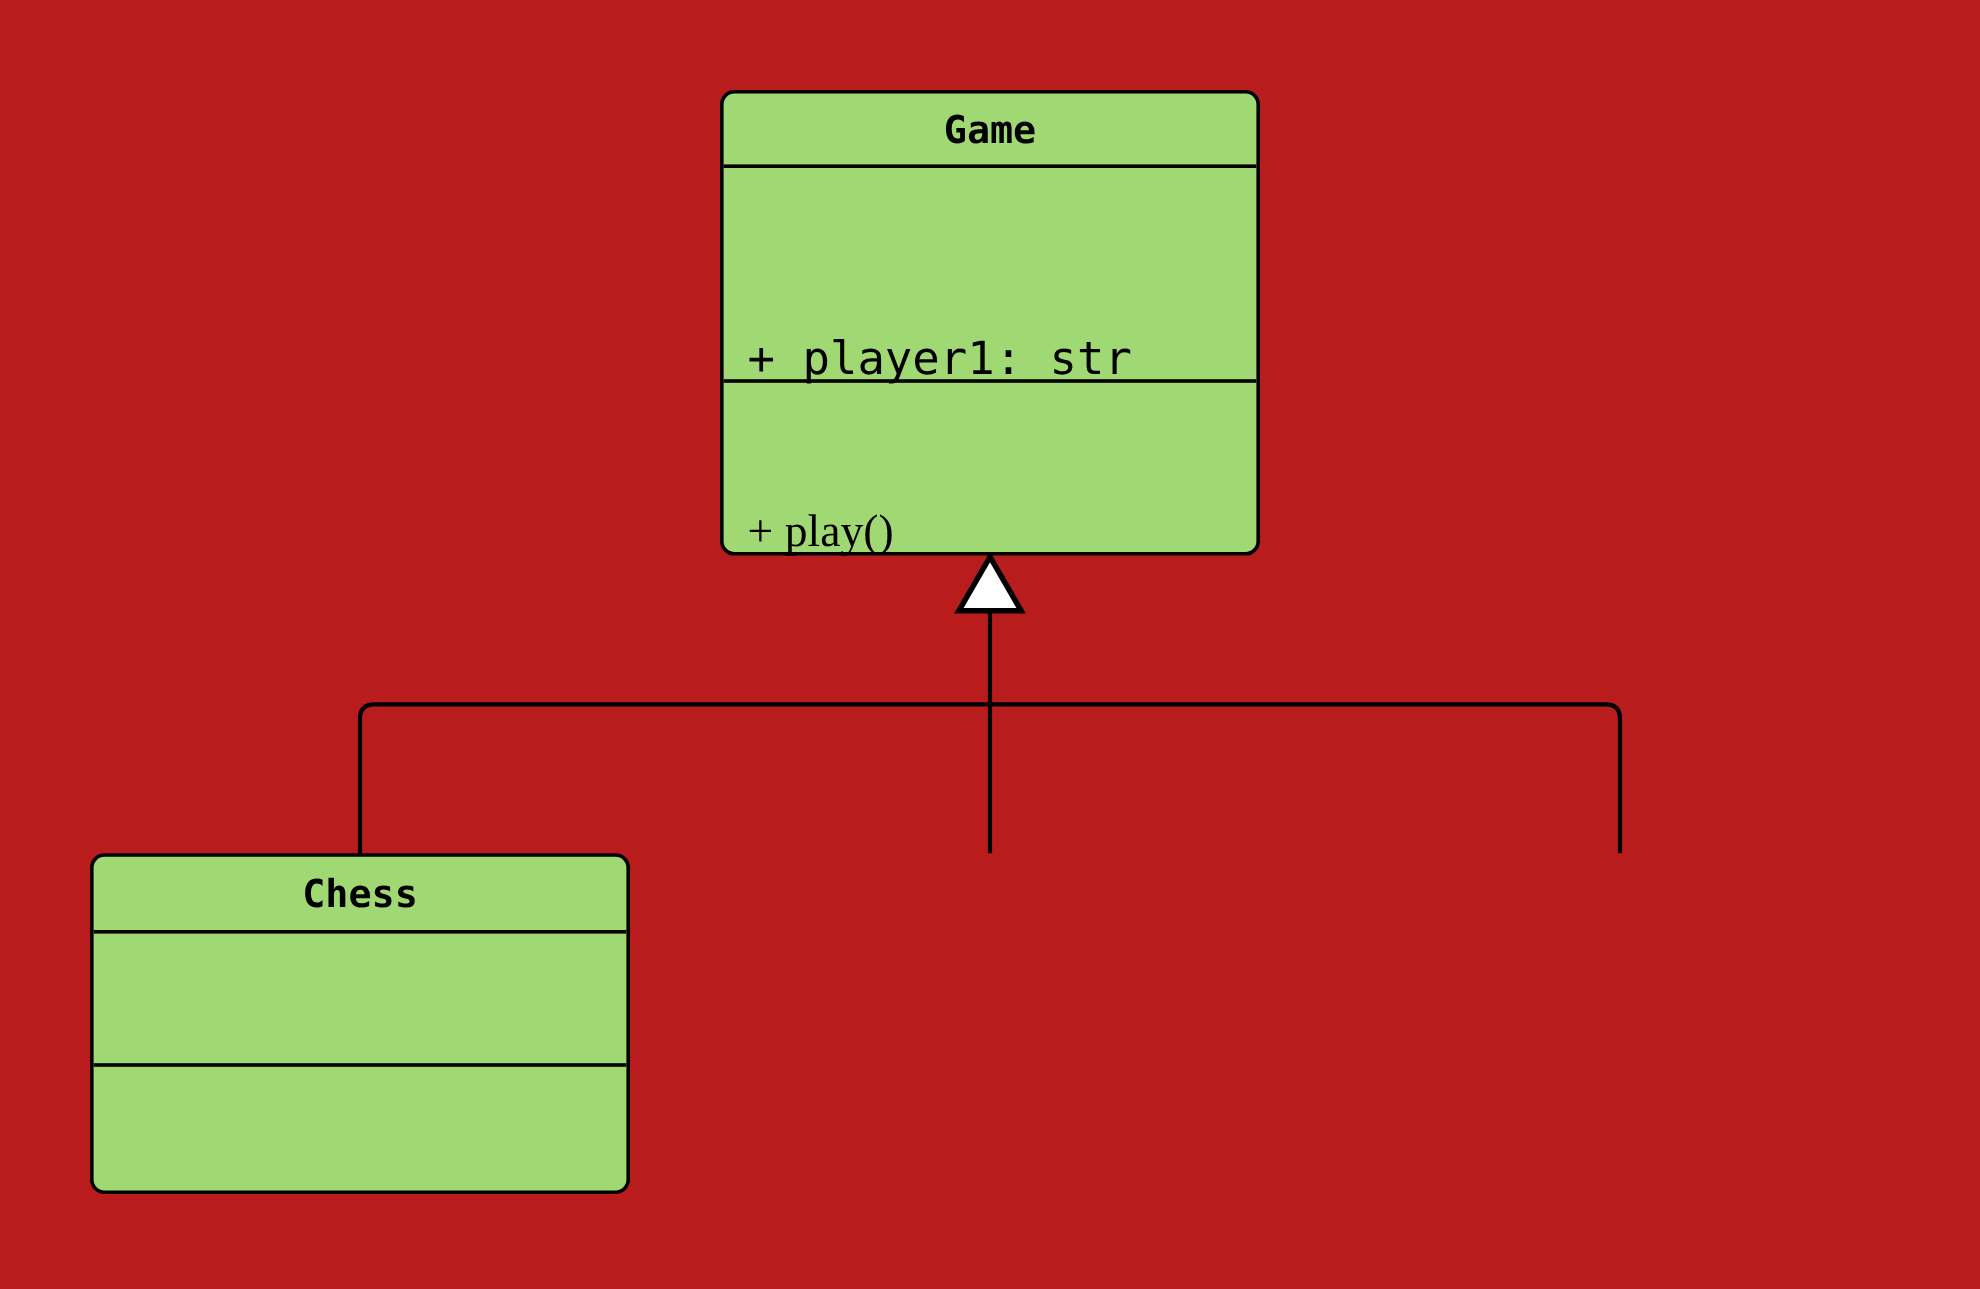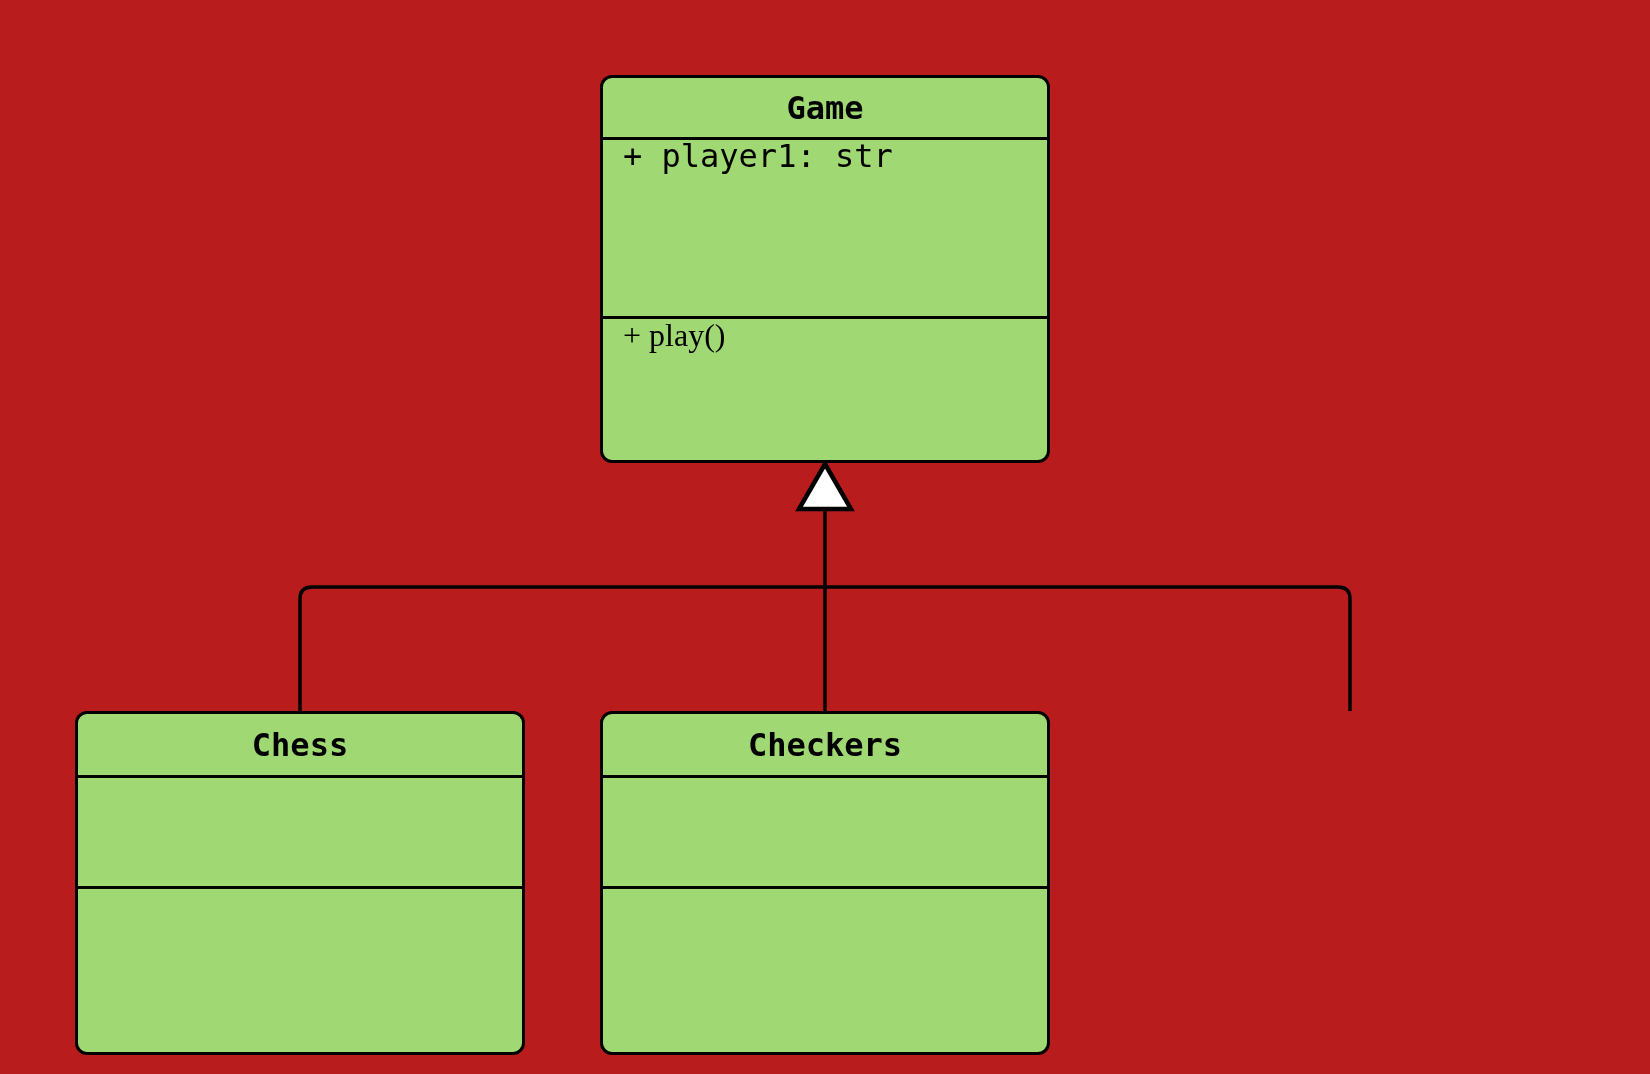--- a/index.html
+++ b/index.html
@@ -40,38 +40,38 @@
     align-items: center;
     justify-content: center;
     font-weight: bold;
     font-size: 32px;
     letter-spacing: 0px;
   }
   .compartment {
     box-sizing: border-box;
     display: flex;
     flex-direction: column;
-    justify-content: flex-start;
+    justify-content: flex-end;
     padding-left: 20px;
-    font-size: 32px;
+    font-size: 38px;
     line-height: 33px;
   }
   .compartment.with-divider {
     border-bottom: 3px solid #000000;
   }
   .methods-compartment {
     flex: 1 1 auto;
     font-family: Liberation Serif, serif;
   }
   
   .box-game   { left: 600px; top: 75px;  height: 388px; }
   .box-game .box-title { height: 59px; }
   .box-game .attrs-compartment { flex: 0 0 179px; }
   
-  .box-sub    { top: 711px; height: 344px; }
+  .box-sub    { top: 711px; height: 284px; }
   .box-chess    { left: 75px; }
   .box-checkers { left: 600px; }
   .box-ludo     { left: 1125px; }
   .box-sub .box-title { height: 61px; }
   .box-sub .attrs-compartment { flex: 0 0 111px; }
 </style>
 </head>
 <body>
 
 <div class="canvas">
@@ -94,20 +94,15 @@
       <div class="code-line">+ play()</div>
     </div>
   </div>
 
   <div class="class-box box-sub box-chess">
     <div class="box-title">Chess</div>
     <div class="compartment attrs-compartment with-divider"></div>
     <div class="compartment methods-compartment"></div>
   </div>
 
-  <div class="class-box box-sub box-checkers">
-    <div class="box-title">Checkers</div>
-    <div class="compartment attrs-compartment with-divider"></div>
-    <div class="compartment methods-compartment"></div>
-  </div>
 
 
 </div>
 
 </body></html>

